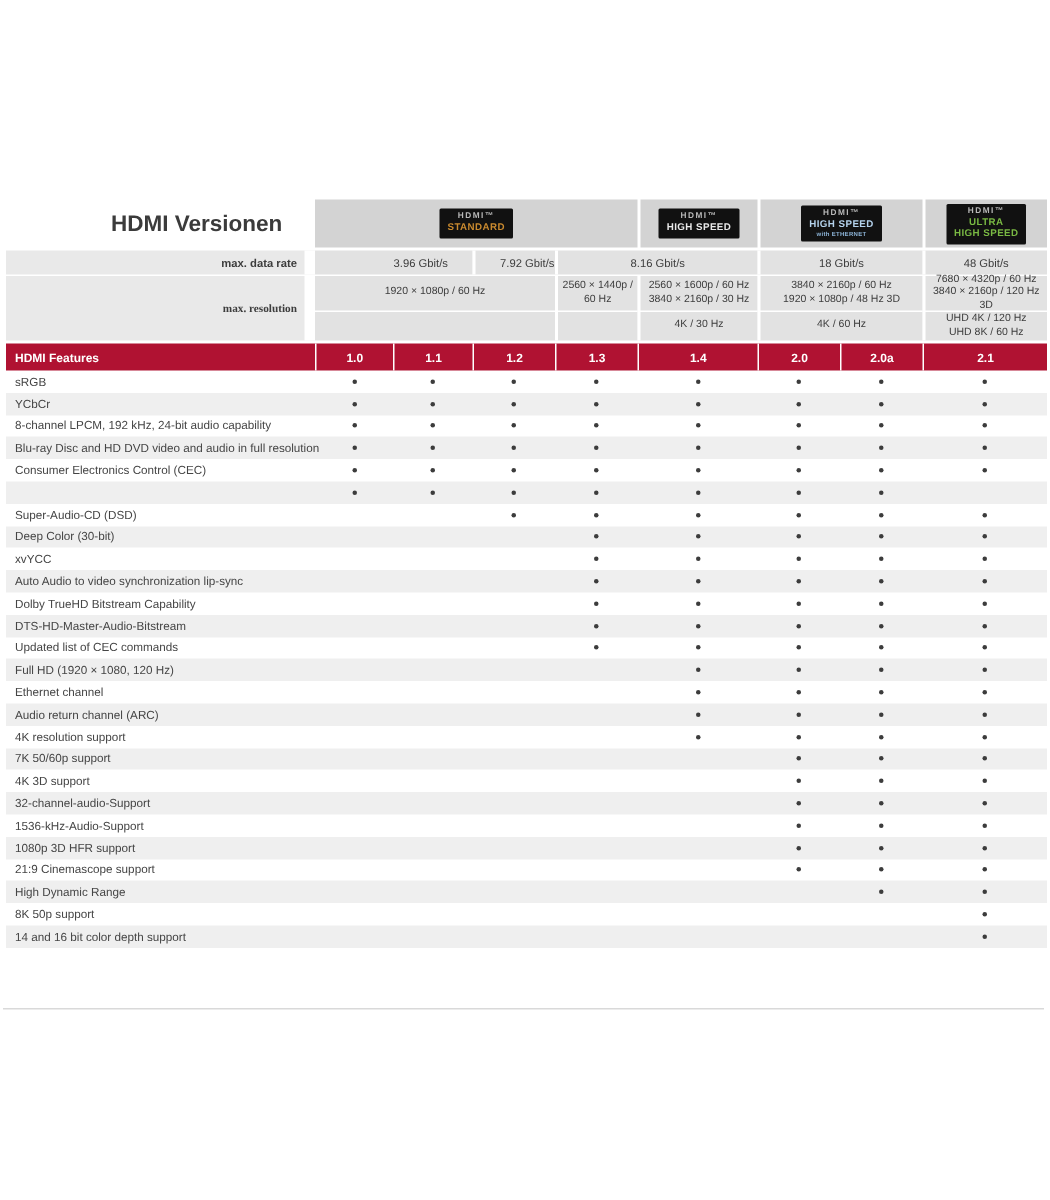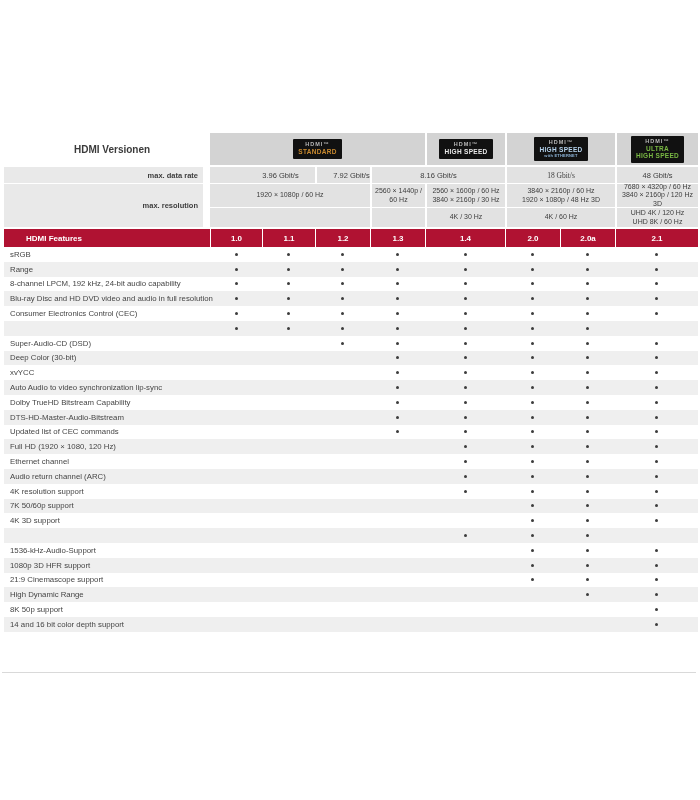--- a/index.html
+++ b/index.html
@@ -4,51 +4,51 @@
 <style>
   html,body{margin:0;padding:0;background:#ffffff;}
   .canvas{position:relative;width:700px;height:800px;background:#ffffff;overflow:hidden;
           font-family:"Liberation Sans",sans-serif;color:#3d3d3d;}
   .tablewrap{position:absolute;left:4px;top:133px;width:694px;}
   .grid{display:grid;grid-template-columns:206px 52px 53px 55px 55px 80px 55px 55px 83px;}
 
   
   .logo-row{height:32px;margin-bottom:2px;}
   .title-cell{grid-column:1/2;display:flex;align-items:center;}
-  .page-title{margin-left:70px;font-size:10px;font-weight:bold;color:#3b3b3b;}
+  .page-title{margin-left:70px;font-size:15px;font-weight:bold;color:#3b3b3b;}
   .logo-block{background:#d3d3d3;display:flex;align-items:center;justify-content:center;}
   .logo-block + .logo-block{margin-left:2px;}
   .logo-box{background:#111111;border-radius:1px;text-align:center;padding:3px 5px;line-height:1;}
   .logo-brand{font-size:5.5px;font-weight:bold;letter-spacing:1px;color:#b9b9b9;display:block;margin-bottom:1.5px;}
   .logo-line{display:block;font-weight:bold;font-size:6.5px;letter-spacing:.3px;margin-top:1px;}
   .logo-line.small{font-size:4px;letter-spacing:.2px;}
 
   
   .datarate-row{height:16px;margin-bottom:1px;}
   .label-cell{grid-column:1/2;background:#e9e9e9;border-right:7px solid #ffffff;
               display:flex;align-items:center;justify-content:flex-end;
               font-size:7.5px;font-weight:bold;color:#3d3d3d;padding-right:5px;}
   .dr-cell{background:#e2e2e2;display:flex;align-items:center;justify-content:center;
            font-size:7.5px;color:#3d3d3d;}
   .dr-cell + .dr-cell{border-left:2px solid #ffffff;}
 
   
   .res-block{grid-template-rows:24px 19px;height:43px;margin-bottom:2px;}
-  .res-label{grid-row:1/3;}
+  .res-label{grid-row:1/3;font-family:Liberation Serif, serif;}
   .res-cell{background:#e2e2e2;display:flex;flex-direction:column;align-items:center;justify-content:center;
             font-size:7px;line-height:8.5px;color:#3d3d3d;text-align:center;}
   .res-cell.upper{grid-row:1/2;border-bottom:1px solid #ffffff;}
   .res-cell.lower{grid-row:2/3;}
   .res-cell.upper + .res-cell.upper{border-left:2px solid #ffffff;}
   .res-cell.lower + .res-cell.lower{border-left:2px solid #ffffff;}
 
   
   .features-header{height:18px;background:#b01232;}
   .fh-label{grid-column:1/2;display:flex;align-items:center;font-size:8px;font-weight:bold;
-            color:#ffffff;padding-left:22px;}
+            color:#ffffff;padding-left:6px;}
   .fh-vcell{display:flex;align-items:center;justify-content:center;font-size:8px;font-weight:bold;
             color:#ffffff;border-left:1px solid #ffffff;}
 
   
   .feature-row{height:14.8px;}
   .feature-row:nth-child(even){background:#efefef;}
   .f-label{grid-column:1/2;display:flex;align-items:center;font-size:7.8px;color:#454545;padding-left:6px;white-space:nowrap;}
   .f-cell{display:flex;align-items:center;justify-content:center;}
   .dot{width:3px;height:3px;border-radius:50%;background:#3c3c3c;}
 
@@ -90,21 +90,21 @@
             <span class="logo-line" style="color: rgb(121, 184, 67);">HIGH SPEED</span>
           </div>
         </div>
       </div>
 
     <div class="grid datarate-row" id="datarate-row">
       <div class="label-cell">max. data rate</div>
     <div class="dr-cell" style="grid-column: 2 / 4; padding-left: 36px;">3.96 Gbit/s</div>
         <div class="dr-cell" style="grid-column: 4 / 5; padding-left: 16px;">7.92 Gbit/s</div>
         <div class="dr-cell" style="grid-column: 5 / 7;">8.16 Gbit/s</div>
-        <div class="dr-cell" style="grid-column: 7 / 9; font-family: Liberation Serif, serif;">18 Gbit/s</div>
+        <div class="dr-cell" style="grid-column: 7 / 9;">18 Gbit/s</div>
         <div class="dr-cell" style="grid-column: 9 / 10;">48 Gbit/s</div>
       </div>
 
     <div class="grid res-block" id="res-block">
       <div class="label-cell res-label">max. resolution</div>
     <div class="res-cell upper" style="grid-column: 2 / 5;">
           <div>1920 × 1080p / 60 Hz</div>
         </div>
         <div class="res-cell upper" style="grid-column: 5 / 6;">
           <div>2560 × 1440p /</div>
@@ -170,21 +170,21 @@
             <div class="dot"></div>
           </div>
           <div class="f-cell">
             <div class="dot"></div>
           </div>
           <div class="f-cell">
             <div class="dot"></div>
           </div>
         </div>
         <div class="grid feature-row">
-          <div class="f-label">Range</div>
+          <div class="f-label">YCbCr</div>
           <div class="f-cell">
             <div class="dot"></div>
           </div>
           <div class="f-cell">
             <div class="dot"></div>
           </div>
           <div class="f-cell">
             <div class="dot"></div>
           </div>
           <div class="f-cell">
@@ -561,20 +561,21 @@
             <div class="dot"></div>
           </div>
           <div class="f-cell">
             <div class="dot"></div>
           </div>
           <div class="f-cell">
             <div class="dot"></div>
           </div>
         </div>
         <div class="grid feature-row">
+          <div class="f-label">32-channel-audio-Support</div>
           <div class="f-cell"></div>
           <div class="f-cell"></div>
           <div class="f-cell"></div>
           <div class="f-cell"></div>
           <div class="f-cell"></div>
           <div class="f-cell">
             <div class="dot"></div>
           </div>
           <div class="f-cell">
             <div class="dot"></div>

